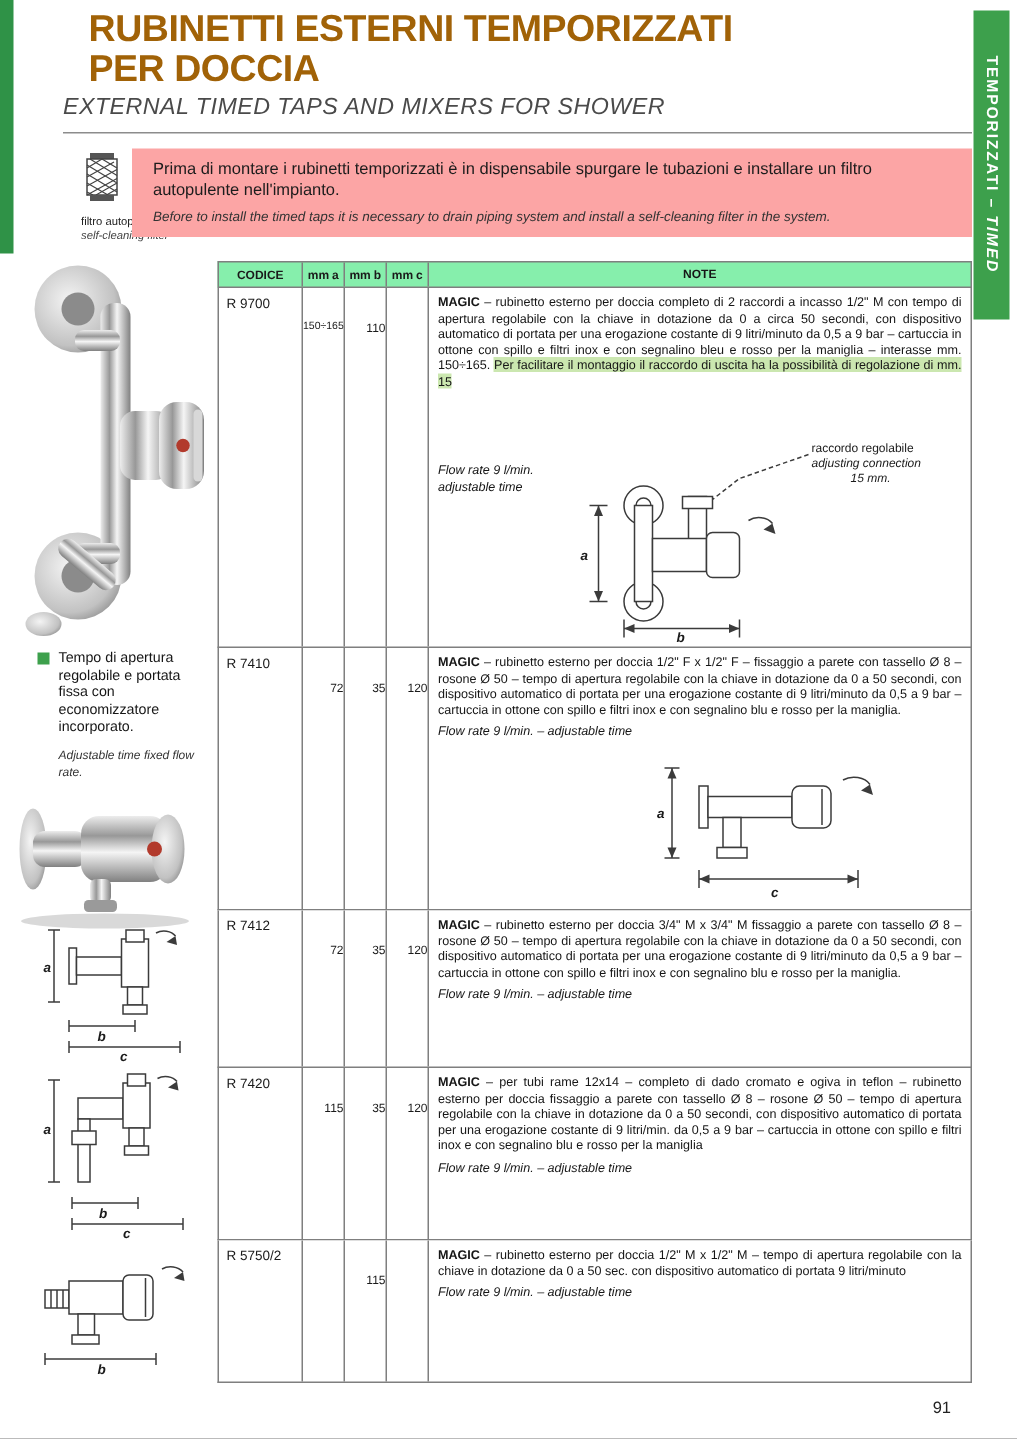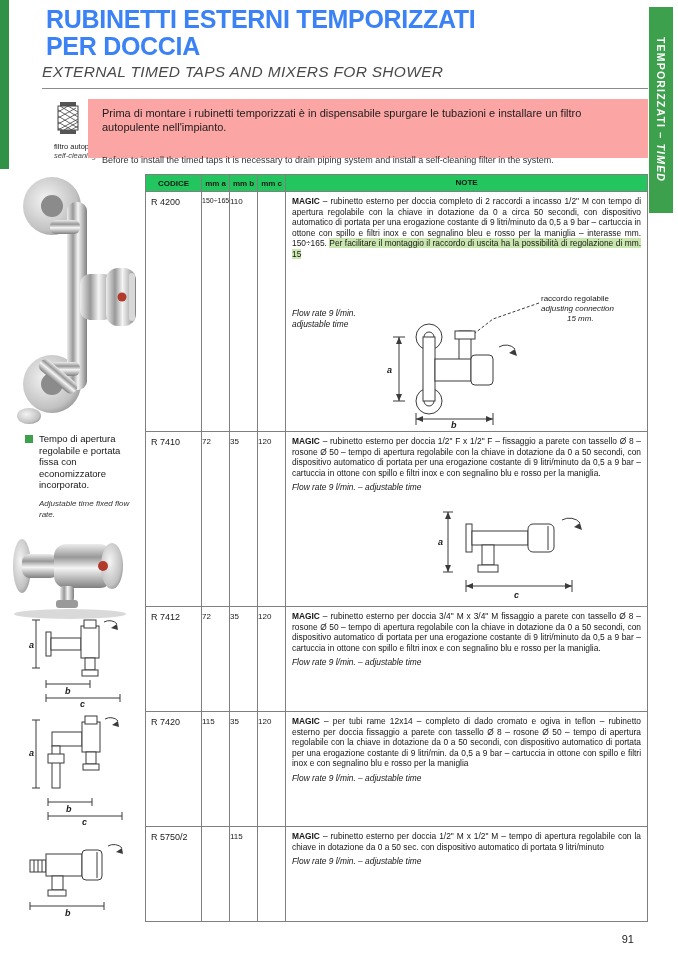--- a/index.html
+++ b/index.html
@@ -8,43 +8,43 @@
 
   
   .leftbar { position:absolute; left:0; top:0; width:9px; height:169px; background:#2f9247; }
   .sidetab { position:absolute; right:5px; top:7px; width:24px; height:206px; background:#3da04c;
              display:flex; align-items:center; justify-content:center; }
   .sidetab .vert { writing-mode:vertical-rl; color:#fff; font-size:10.5px; font-weight:bold;
                    letter-spacing:1.2px; white-space:nowrap; }
   .sidetab .en { font-style:italic; }
 
   
-  .title { position:absolute; left:46px; top:6px; font-size:25px; line-height:27px; font-weight:bold;
-           color:#3b82f6; letter-spacing:-0.3px; }
+  .title { position:absolute; left:59px; top:6px; font-size:25px; line-height:27px; font-weight:bold;
+           color:#a16207; letter-spacing:-0.3px; }
   .subtitle { position:absolute; left:42px; top:63px; font-size:15.5px; font-style:italic; color:#4a4a4a;
               letter-spacing:0.3px; }
   .rule { position:absolute; left:42px; top:88px; width:606px; border-top:1.5px solid #8c8c8c; }
 
   
   .filterfig { position:absolute; left:54px; top:101px; width:84px; }
   .filterfig .caps { margin-top:3px; font-size:7.5px; line-height:9px; color:#222; }
   .filterfig .caps .en { font-style:italic; color:#444; }
   .notice { position:absolute; left:88px; top:99px; width:560px; height:59px; background:#fca5a5;
             box-sizing:border-box; padding:8px 10px 0 14px; }
   .notice .it { font-size:11px; line-height:13.5px; color:#1c1c1c; }
-  .notice .en { margin-top:21px; font-size:9px; color:#333; }
+  .notice .en { margin-top:5px; font-size:9px; font-style:italic; color:#333; }
 
   
   .table { position:absolute; left:145px; top:174px; width:503px; }
   .trow { display:flex; border:1px solid #7f7f7f; border-top:0; box-sizing:border-box; background:#fff; }
-  .trow.thead { border-top:1px solid #7f7f7f; background:#22c55e; height:18px; }
+  .trow.thead { border-top:1px solid #7f7f7f; background:#86efac; height:18px; }
   .cell { box-sizing:border-box; border-left:1px solid #7f7f7f; }
   .cell:first-child { border-left:0; }
   .c-code { width:55px; padding:5px 0 0 5px; font-size:9px; }
-  .c-dim  { width:28px; text-align:left; padding-top:5px; font-size:8px; }
+  .c-dim  { width:28px; text-align:right; padding-top:22px; font-size:8px; }
   .c-note { flex:1; position:relative; padding:4px 6px; text-align:justify; line-height:10.6px;
             font-size:8.4px; color:#161616; }
   .thead .cell { display:flex; align-items:center; justify-content:center; padding:0;
                  font-size:8px; font-weight:bold; text-align:center; }
   .dimletter { font-weight:bold; margin-left:2px; }
   .nt { margin:0; }
   .hl { background:#cbe7b0; }
   .flowline { margin:4px 0 0 0; font-style:italic; }
   .r1flow { position:absolute; left:6px; top:116px; font-style:italic; line-height:11px; }
   .r1diag { position:absolute; right:4px; bottom:2px; }
@@ -241,21 +241,21 @@
           <span class="dimletter">b</span>
         </div>
       <div class="cell c-dim">
           <span>mm</span>
           <span class="dimletter">c</span>
         </div>
       <div class="cell c-note" style="display:flex">NOTE</div>
     </div>
 
     <div class="trow" style="height:240px">
-      <div class="cell c-code">R 4200</div>
+      <div class="cell c-code">R 9700</div>
       <div class="cell c-dim" style="font-size:7px">150÷165</div>
       <div class="cell c-dim">110</div>
       <div class="cell c-dim"></div>
       <div class="cell c-note">
         <p class="nt"><b>MAGIC</b><span> – rubinetto esterno per doccia completo di 2 raccordi a incasso 1/2" M con tempo di apertura regolabile con la chiave in dotazione da 0 a circa 50 secondi, con dispositivo automatico di portata per una erogazione costante di 9 litri/minuto da 0,5 a 9 bar – cartuccia in ottone con spillo e filtri inox e con segnalino bleu e rosso per la maniglia – interasse mm. 150÷165. </span><span class="hl">Per facilitare il montaggio il raccordo di uscita ha la possibilità di regolazione di mm. 15</span></p>
         <div class="r1flow">
           <span>Flow rate 9 l/min.</span><br>
           <span>adjustable time</span>
         </div>
         <svg class="r1diag" width="272" height="140" viewBox="0 0 272 140">

